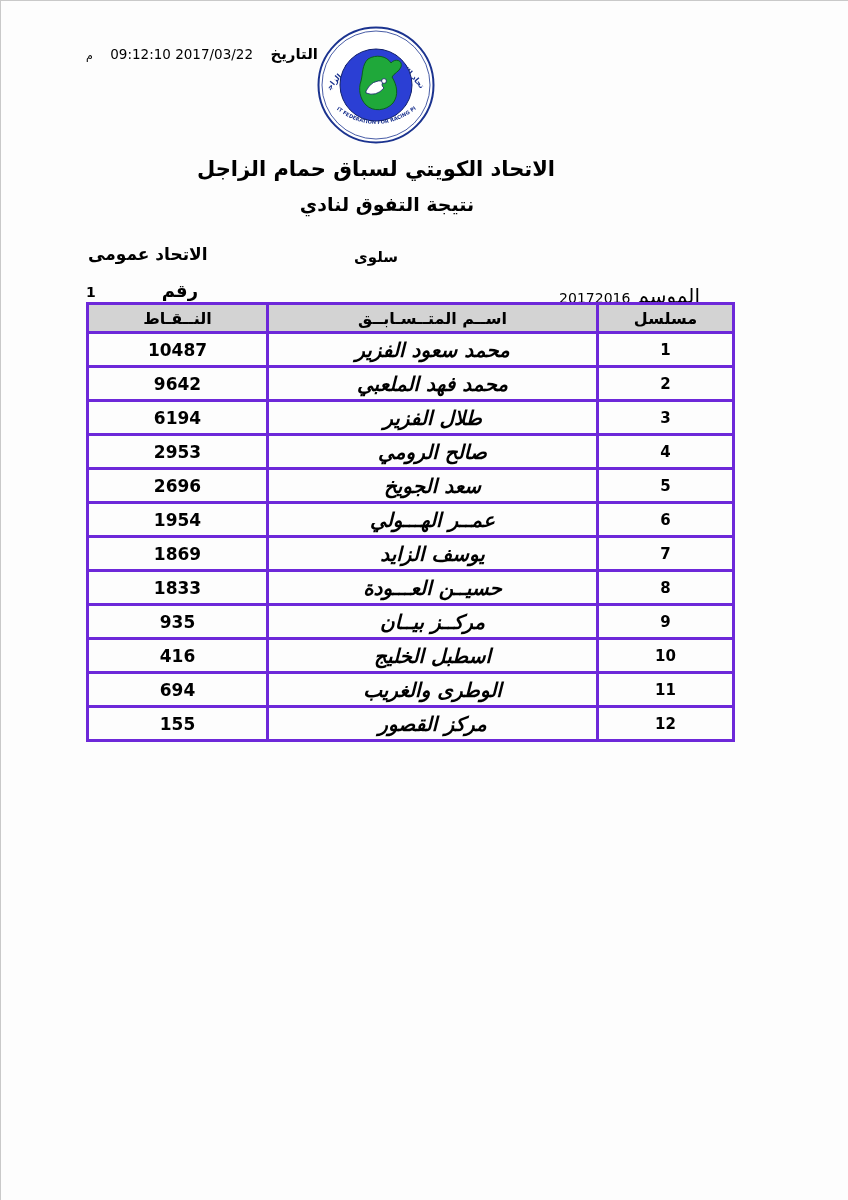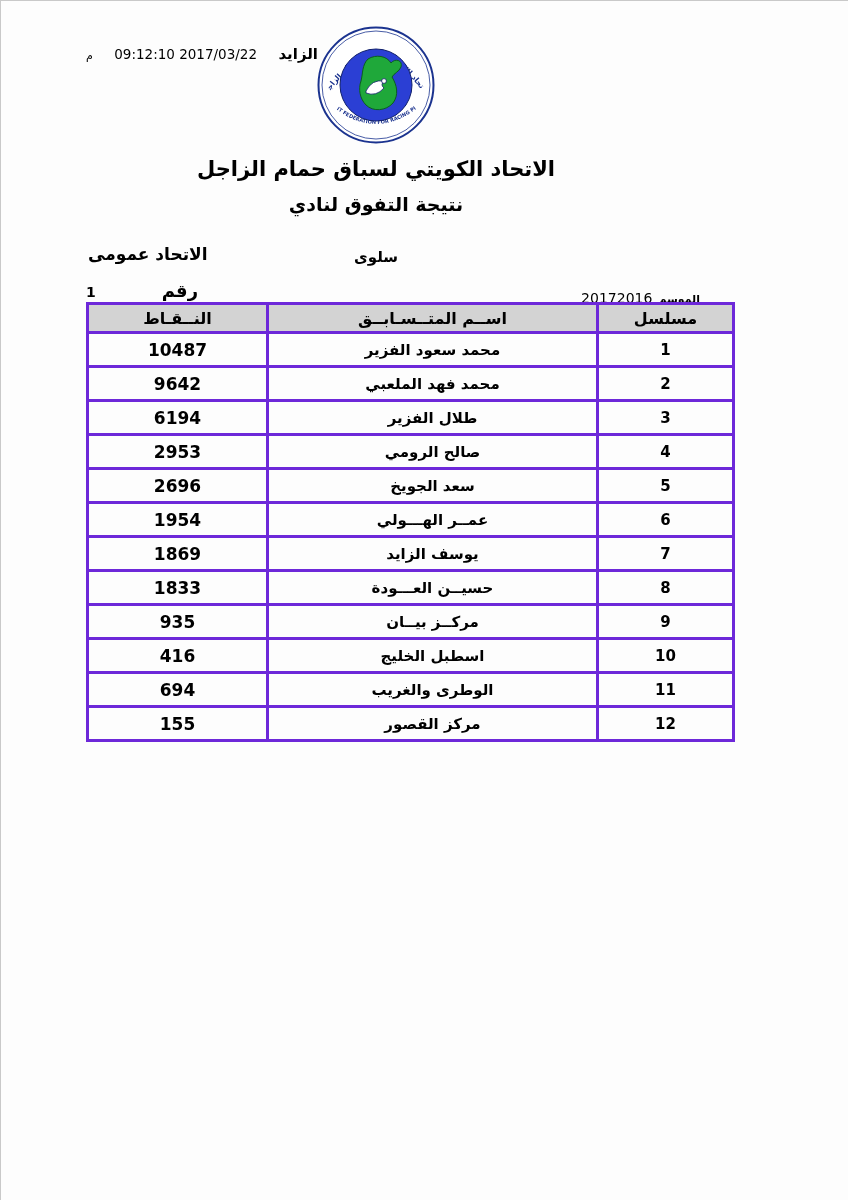--- a/index.html
+++ b/index.html
@@ -23,27 +23,27 @@
   .date-value{font-size:13.5px;}
   .date-suffix{font-size:11px;}
   
   .logo{position:absolute;left:315px;top:24px;width:120px;height:120px;}
   
   .title{
     position:absolute;top:156px;left:65px;width:620px;
     text-align:center;font-size:21px;font-weight:bold;
   }
   .subtitle{
-    position:absolute;top:192px;left:65px;width:620px;
+    position:absolute;top:192px;left:76px;width:620px;
     text-align:center;font-size:19px;font-weight:bold;
   }
   .federation{position:absolute;top:243px;left:87px;font-size:17px;font-weight:bold;}
   .club{position:absolute;top:247px;left:340px;width:70px;text-align:center;font-size:15px;font-weight:bold;}
   .season-line{position:absolute;top:269px;right:148px;font-size:14px;display:flex;gap:6px;align-items:baseline;}
-  .season-label{font-size:11px;font-weight:bold;}
+  .season-label{font-size:20px;font-weight:normal;}
   .season-value{font-size:14px;margin-top:20px;}
   .pagenum-line{
     position:absolute;top:279px;left:85px;width:112px;
     display:flex;justify-content:space-between;align-items:baseline;
   }
   .page-label{font-size:18px;font-weight:bold;}
   .page-number{font-size:14px;font-weight:bold;}
   
   table.results{
     position:absolute;top:301px;left:85px;
@@ -58,31 +58,31 @@
     text-align:center;vertical-align:middle;
     overflow:hidden;white-space:nowrap;
     padding:0;
   }
   table.results th{
     background:#d3d3d3;
     height:26px;font-size:16px;font-weight:bold;
   }
   table.results td{height:31px;}
   td.serial{font-size:15px;font-weight:600;}
-  td.name{font-size:15px;font-weight:bold;}
+  td.name{font-size:20px;font-weight:bold;font-style:italic;}
   td.points, th.points{padding-left:48px;}
   td.points{font-size:17px;font-weight:700;}
 </style>
 </head>
 <body>
 
 <div class="page">
 
   <div class="date-line" dir="rtl">
-    <span class="date-label">الزايد</span>
+    <span class="date-label">التاريخ</span>
     <span class="date-value" dir="ltr">09:12:10 2017/03/22</span>
     <span class="date-suffix">م</span>
   </div>
 
   <svg class="logo" viewBox="0 0 120 120" xmlns="http://www.w3.org/2000/svg">
     <circle cx="60" cy="60" r="57.5" fill="#ffffff" stroke="#1b338f" stroke-width="2"></circle>
     <circle cx="60" cy="60" r="54" fill="#ffffff" stroke="#1b338f" stroke-width="0.8"></circle>
     <defs>
       <path id="arcTop" d="M 14,66 Q 60,2 106,66" fill="none"></path>
       <path id="arcBottom" d="M 20,84 Q 60,114 100,84" fill="none"></path>

